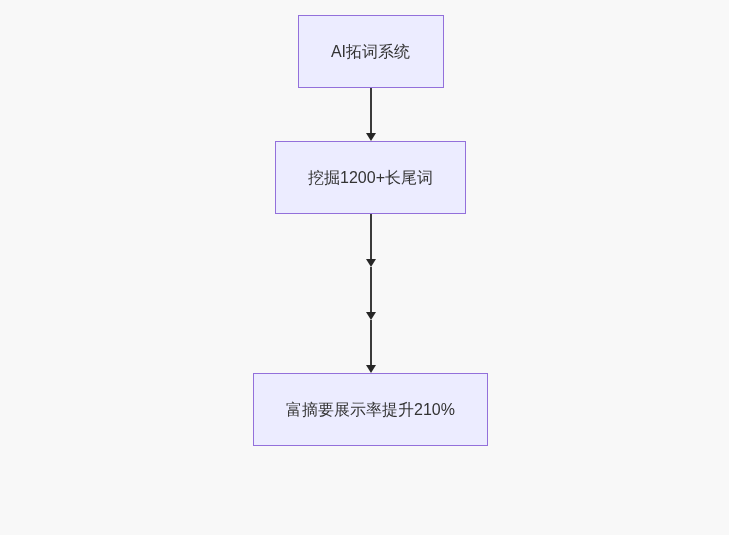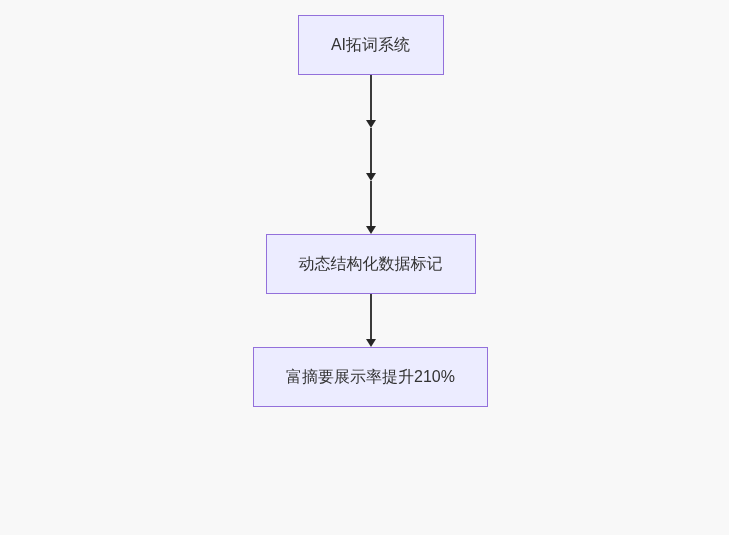--- a/index.html
+++ b/index.html
@@ -21,21 +21,21 @@
     top: 15px;
     left: 0;
     width: 100%;
     display: flex;
     flex-direction: column;
     align-items: center;
     transform: translateX(6px);
   }
   .node {
     box-sizing: border-box;
-    height: 60px;
+    height: 73px;
     min-width: 146px;
     display: flex;
     align-items: center;
     justify-content: center;
     background: #ececff;
     border: 1px solid #9370db;
     color: #333333;
     font-size: 16px;
     line-height: 1;
     padding: 0 32px;
@@ -66,33 +66,33 @@
 <div class="canvas">
   <div class="flow">
 
     <div class="node">AI拓词系统</div>
 
     <div class="edge">
       <div class="edge-line"></div>
       <div class="edge-head"></div>
     </div>
 
+    <div class="node">挖掘1200+长尾词</div>
 
     <div class="edge">
       <div class="edge-line"></div>
       <div class="edge-head"></div>
     </div>
 
 
     <div class="edge">
       <div class="edge-line"></div>
       <div class="edge-head"></div>
     </div>
 
-    <div class="node">动态结构化数据标记</div>
 
     <div class="edge">
       <div class="edge-line"></div>
       <div class="edge-head"></div>
     </div>
 
     <div class="node">富摘要展示率提升210%</div>
 
   </div>
 </div>

